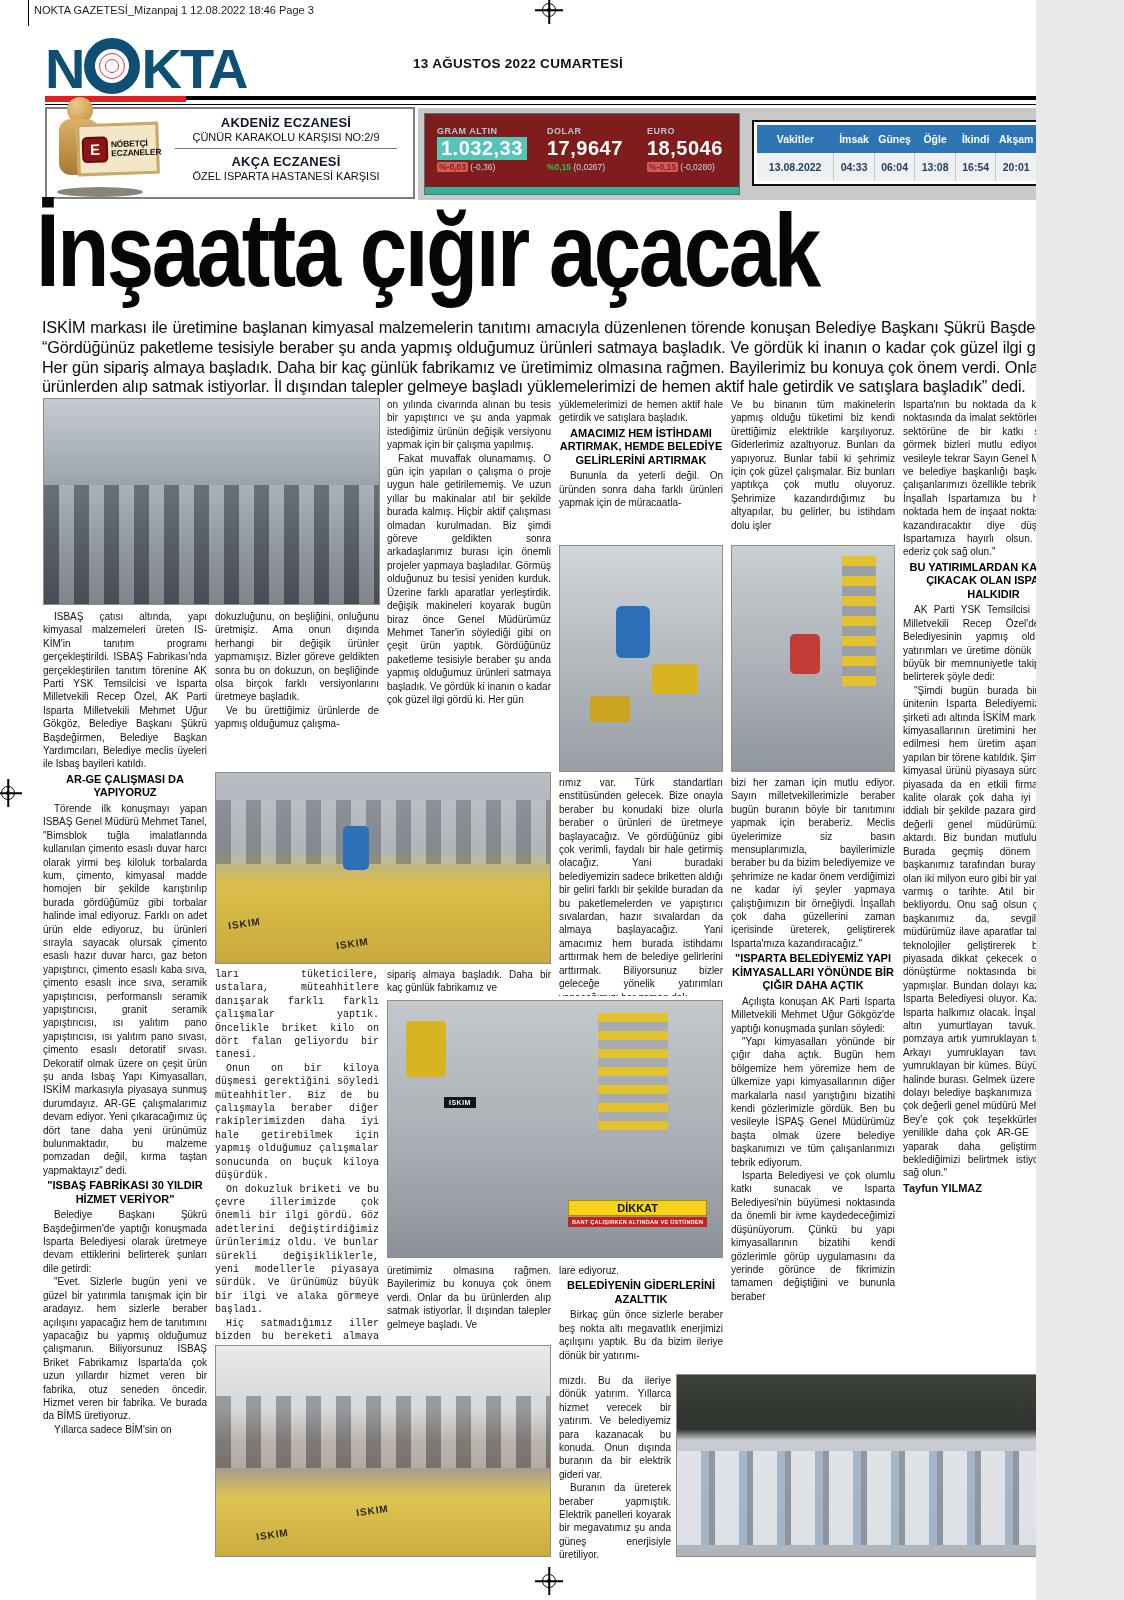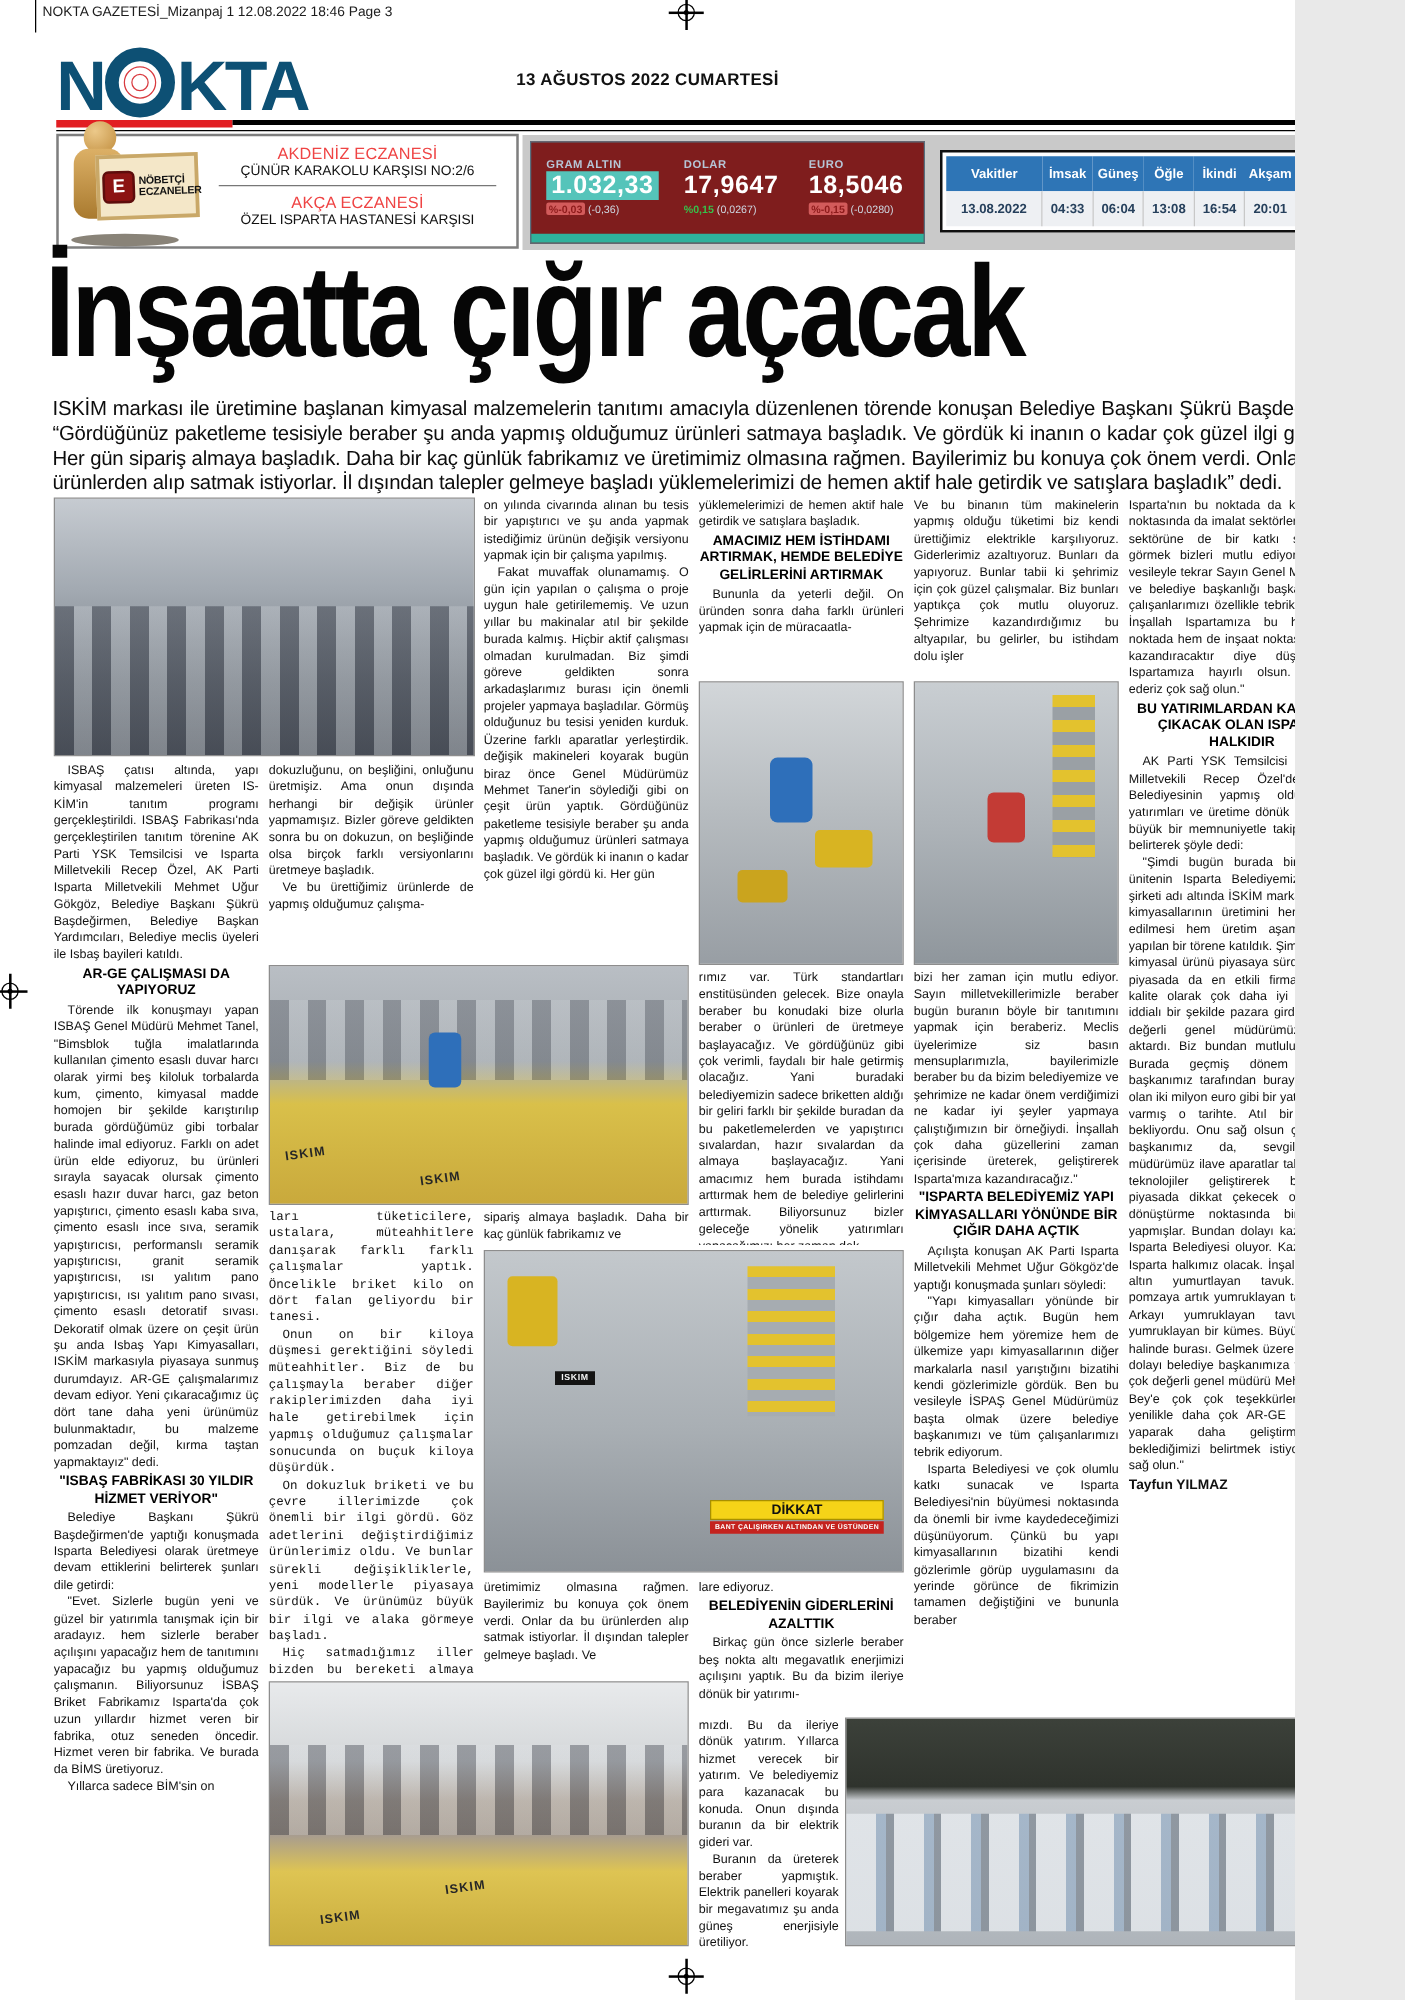--- a/index.html
+++ b/index.html
@@ -31,21 +31,21 @@
         background:radial-gradient(circle at 35% 30%,#ecc98a,#c08c3c);}
   .pman .body{position:absolute;left:8px;top:22px;width:40px;height:56px;border-radius:12px;
         background:linear-gradient(180deg,#dcb066,#a97a2f);}
   .pman .shadow{position:absolute;left:6px;bottom:0;width:86px;height:10px;border-radius:50%;background:rgba(40,30,10,.55);}
   .psign{position:absolute;left:26px;top:26px;width:82px;height:52px;background:#f4e7c8;border:3px solid #c9a868;
         transform:rotate(-2deg);box-sizing:border-box;display:flex;align-items:center;padding:2px;}
   .psign .e{width:22px;height:22px;border-radius:5px;background:#8c1413;color:#fff;font-weight:bold;
         font-size:15px;line-height:22px;text-align:center;border:2px solid #5e0d0c;flex:0 0 auto;}
   .psign .t{font-size:8.5px;font-weight:bold;color:#111;line-height:9.5px;margin-left:3px;letter-spacing:-.2px;}
   .plist{position:absolute;left:118px;top:6px;right:6px;text-align:center;}
-  .pname{font-size:13px;font-weight:normal;color:#ef4444;letter-spacing:.2px;}
+  .pname{font-size:13px;font-weight:bold;color:#0f172a;letter-spacing:.2px;}
   .paddr{font-size:11px;color:#111;margin-top:1px;}
   .pdiv{height:1px;background:#777;margin:5px 10px;}
   
   .infoband{position:absolute;left:418px;top:108px;width:667px;height:92px;background:#c9c9c9;}
   .ticker{position:absolute;left:424px;top:113px;width:316px;height:82px;background:#7f1d1d;box-sizing:border-box;
         border:1px solid #57707f;}
   .ticker .col{position:absolute;top:12px;}
   .ticker .lab{font-size:9px;font-weight:bold;color:#b6c5d6;letter-spacing:.5px;}
   .ticker .val{font-size:20px;font-weight:bold;color:#fff;letter-spacing:.5px;margin-top:1px;}
   .ticker .val.hl{background:#55c4ba;padding:0 4px;display:inline-block;}
@@ -127,21 +127,21 @@
         <div class="body"></div>
         <div class="shadow"></div>
       <div class="psign">
         <div class="e">E</div>
         <div class="t"><span>NÖBETÇİ</span><br>
           <span>ECZANELER</span></div>
       </div>
     </div>
     <div class="plist">
       <div class="pname">AKDENİZ ECZANESİ</div>
-      <div class="paddr">ÇÜNÜR KARAKOLU KARŞISI NO:2/6</div>
+      <div class="paddr">ÇÜNÜR KARAKOLU KARŞISI NO:2/9</div>
       <div class="pdiv"></div>
       <div class="pname">AKÇA ECZANESİ</div>
       <div class="paddr">ÖZEL ISPARTA HASTANESİ KARŞISI</div>
     </div>
   </div>
 
   <div class="infoband"></div>
 
   <div class="ticker">
     <div class="col" style="left:12px;">

